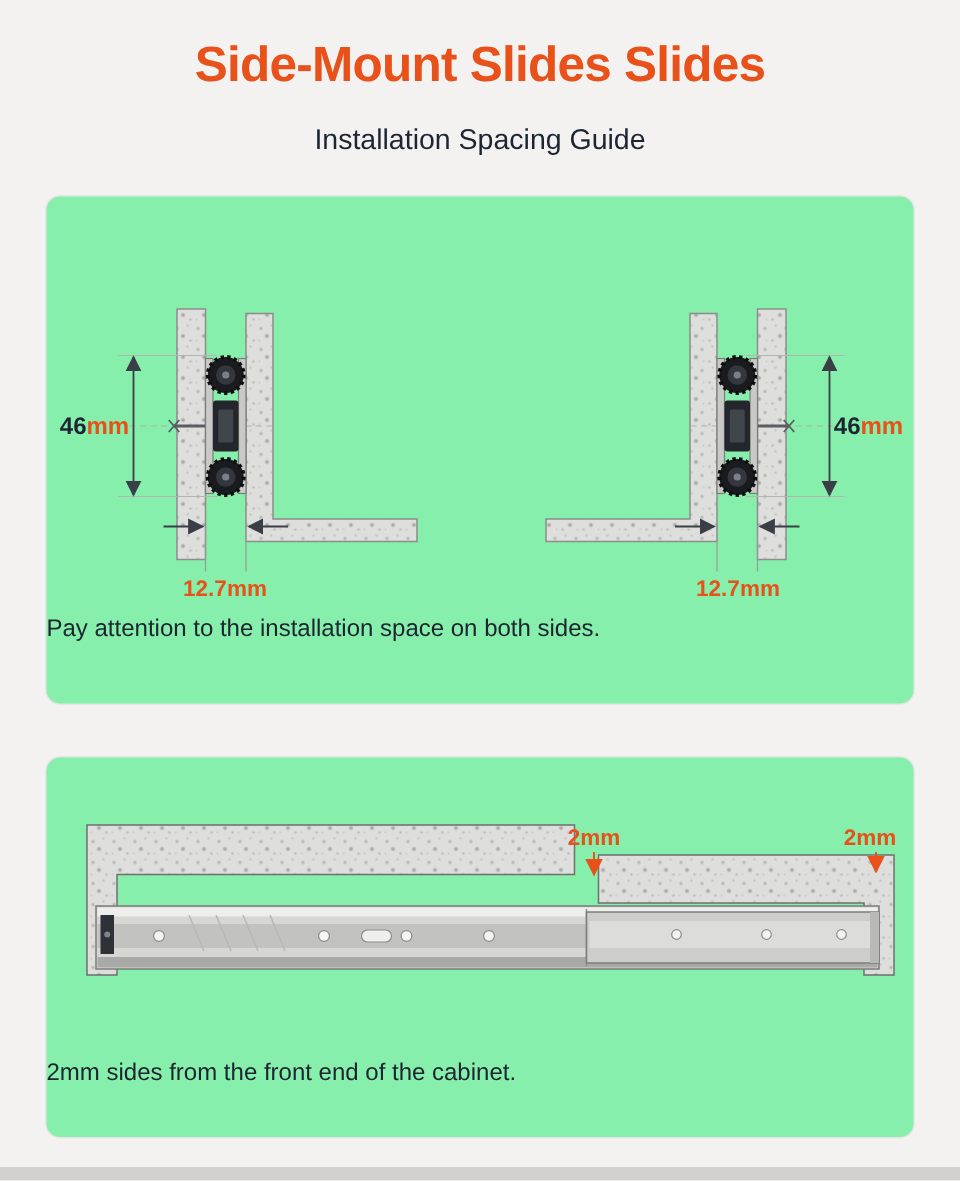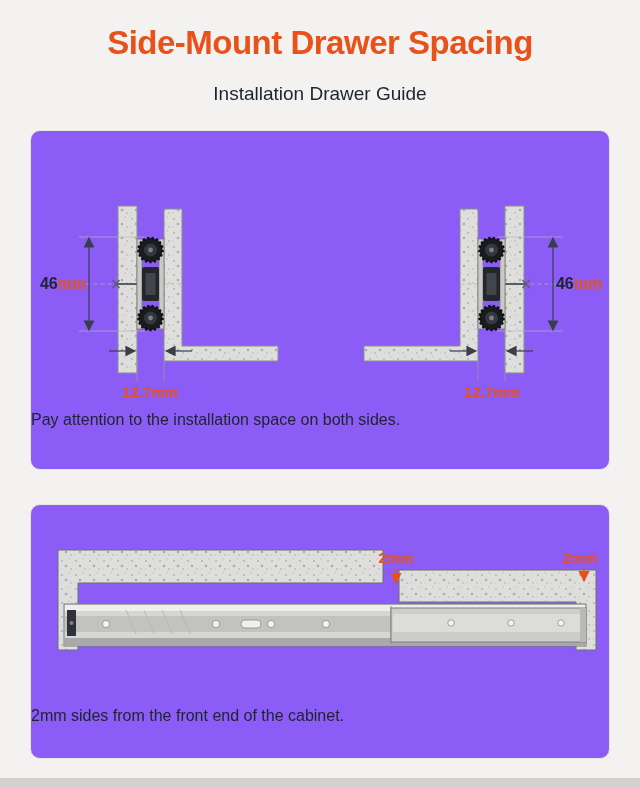--- a/index.html
+++ b/index.html
@@ -19,21 +19,21 @@
   }
   .subtitle {
     font-size:19px;
     color:#1d2533;
     margin-top:21px;
     font-weight:normal;
   }
   .panel {
     width:580px;
     margin-left:auto; margin-right:auto;
-    background:#8b5cf6;
+    background:#86efac;
     border:1px solid #e7e6e4;
     border-radius:10px;
   }
   .panel-1 { margin-top:25px; height:340px; padding-top:14px; }
   .panel-2 { margin-top:34px; height:255px; padding-top:10px; }
   .caption {
     text-align:left;
     font-size:16px;
     color:#1c2430;
   }
@@ -47,22 +47,22 @@
   .footer-strip {
     position:absolute; left:0; bottom:0;
     width:640px; height:9px;
     background:#d2d1cf;
   }
 </style>
 </head>
 <body>
 
 <div class="header">
-  <div class="title">Side-Mount Drawer Spacing</div>
-  <div class="subtitle">Installation Drawer Guide</div>
+  <div class="title">Side-Mount Slides Slides</div>
+  <div class="subtitle">Installation Spacing Guide</div>
 </div>
 
 <div class="panel panel-1">
   <svg width="580" height="262" viewBox="0 0 580 262">
     <defs>
       <pattern id="speckle1" width="14" height="14" patternUnits="userSpaceOnUse">
         <rect width="14" height="14" fill="#dededc"></rect>
         <circle cx="3" cy="4" r="1.1" fill="#b7b7b3"></circle>
         <circle cx="10" cy="2" r="0.8" fill="#c4c4c0"></circle>
         <circle cx="7" cy="9" r="1.3" fill="#acaca8"></circle>

